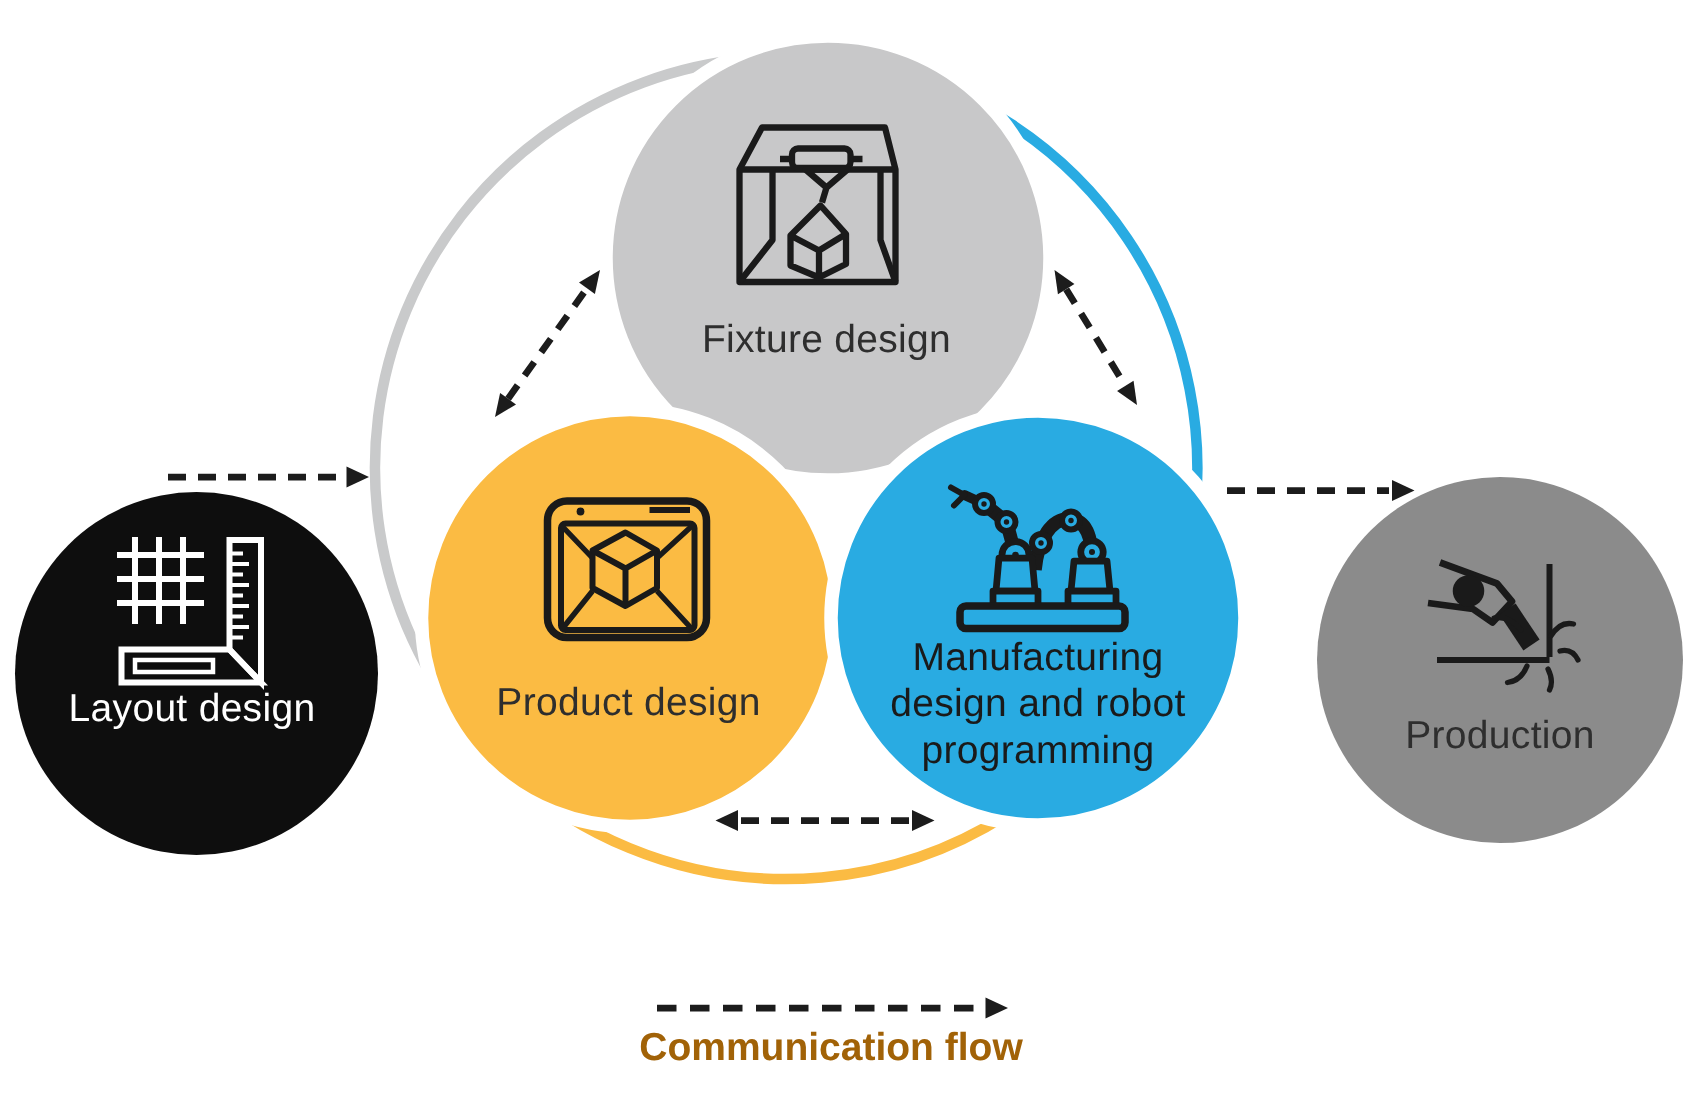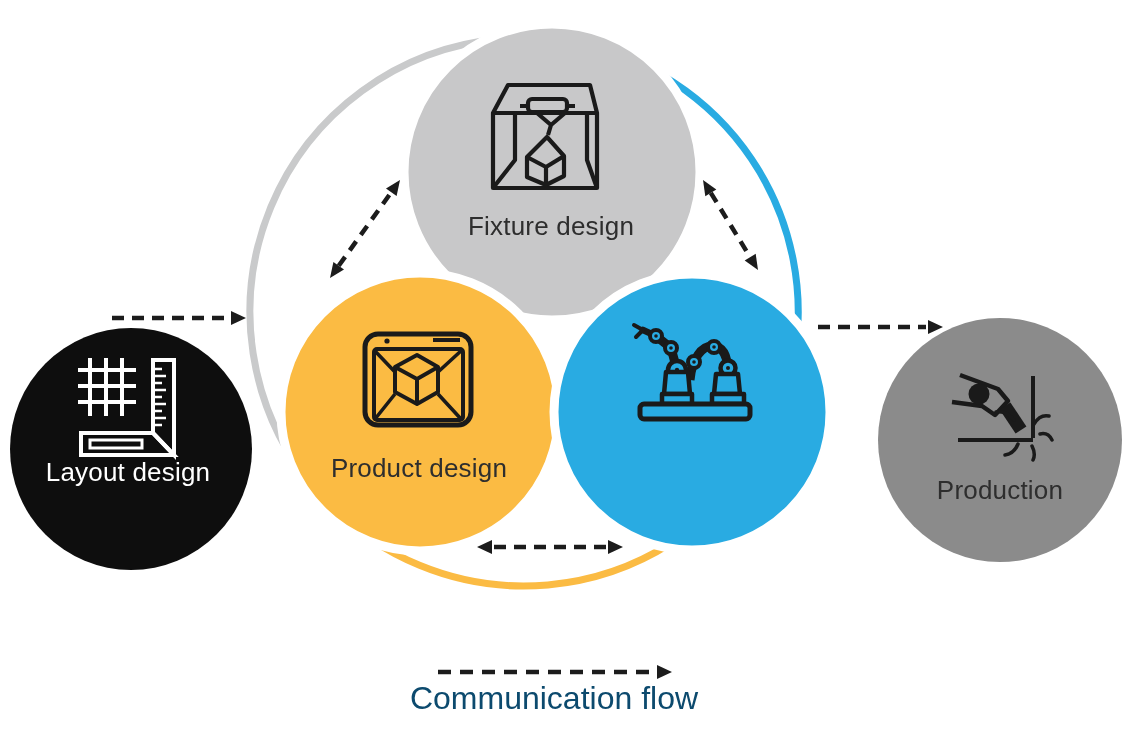--- a/index.html
+++ b/index.html
@@ -3,22 +3,22 @@
 <meta charset="utf-8">
 <style>
   html,body{margin:0;padding:0;background:#fff;}
   #stage{position:relative;width:1126px;height:735px;background:#ffffff;overflow:hidden;
          font-family:"Liberation Sans", sans-serif;}
   #stage svg{position:absolute;left:0;top:0;}
   .node-label{position:absolute;transform:translate(-50%,-50%);font-size:26px;
               color:#2e2e2e;white-space:nowrap;text-align:center;letter-spacing:.2px;}
   .node-label.on-dark{color:#ffffff;}
   .multi-line{line-height:31px;}
-  .legend-label{position:absolute;transform:translate(-50%,-50%);font-size:32px;
-                color:#0c4a6e;white-space:nowrap;}
+  .legend-label{position:absolute;transform:translate(-50%,-50%);font-size:26px;
+                color:#a16207;white-space:nowrap;font-weight:bold;}
 </style>
 </head>
 <body>
 
 <div id="stage">
 
 <svg width="1126" height="735" viewBox="0 0 1126 735">
 
   <g fill="none" stroke-width="7">
     <path d="M 500 39 A 274 274 0 0 0 314 488" stroke="#C9CACB"></path>
@@ -122,18 +122,23 @@
     </g>
   </g>
 </svg>
 
 <div class="node-label on-dark" style="left:128px;top:472px;">Layout design</div>
 
 <div class="node-label" style="left:551px;top:226px;">Fixture design</div>
 
 <div class="node-label" style="left:419px;top:468px;">Product design</div>
 
+<div class="node-label multi-line" style="left:692px;top:469px;color:#1A1A1A;">
+  <div>Manufacturing</div>
+  <div>design and robot</div>
+  <div>programming</div>
+</div>
 
 <div class="node-label" style="left:1000px;top:490px;">Production</div>
 
 <div class="legend-label" style="left:554px;top:698px;">Communication flow</div>
 
 </div>
 
 </body></html>

